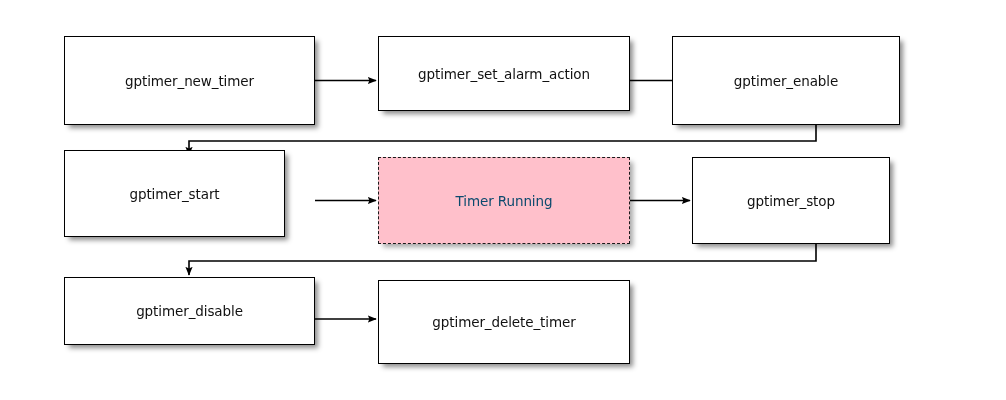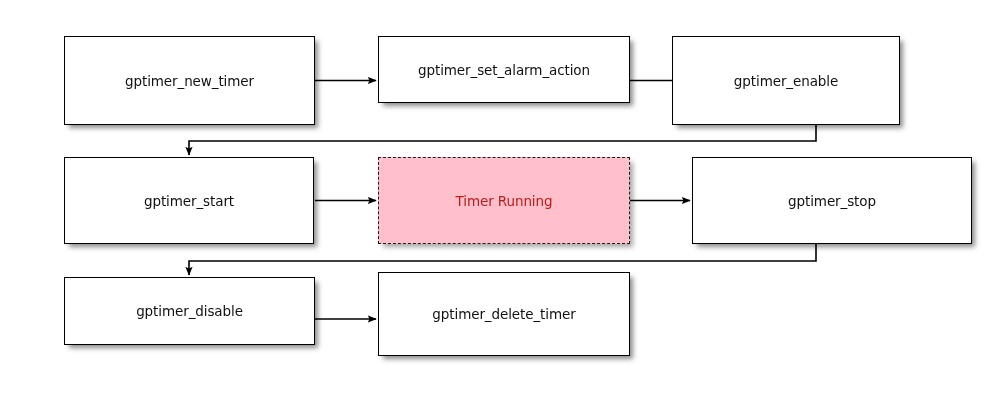--- a/index.html
+++ b/index.html
@@ -45,21 +45,21 @@
     color: #111111;
     letter-spacing: -0.1px;
     white-space: nowrap;
   }
   .node.state {
     background: #ffc0cb;
     border: 1.6px dashed #1a1a1a;
     box-shadow: 4px 4px 5px -1px rgba(0,0,0,0.35);
   }
   .node.state .line {
-    color: #b91c1c;
+    color: #0c4a6e;
   }
 </style>
 </head>
 <body>
 
 <div id="diagram">
 
   <svg id="edges" width="1006" height="400" viewBox="0 0 1006 400">
     <defs>
       <marker id="arrowhead" markerWidth="9" markerHeight="8" refX="8.2" refY="4" orient="auto" markerUnits="userSpaceOnUse">
@@ -79,41 +79,41 @@
 
     <path d="M816,244 L816,261 L189,261 L189,275" fill="none" stroke="#000000" stroke-width="1.6" marker-end="url(#arrowhead)"></path>
 
     <path d="M315,319 L376,319" fill="none" stroke="#000000" stroke-width="1.6" marker-end="url(#arrowhead)"></path>
   </svg>
 
   <div class="node" style="left:64px; top:36px; width:251px; height:89px;">
     <span class="line">gptimer_new_timer</span>
   </div>
 
-  <div class="node" style="left:378px; top:36px; width:252px; height:67px;align-items:center;">
+  <div class="node" style="left:378px; top:36px; width:252px; height:75px;align-items:center;">
     <span class="line">gptimer_set_alarm_action</span>
   </div>
 
   <div class="node" style="left:672px; top:36px; width:228px; height:89px;">
     <span class="line">gptimer_enable</span>
   </div>
 
-  <div class="node" style="left:64px; top:157px; width:250px; height:87px;">
+  <div class="node" style="left:64px; top:150px; width:221px; height:87px;">
     <span class="line">gptimer_start</span>
   </div>
 
   <div class="node state" style="left:378px; top:157px; width:252px; height:87px;">
     <span class="line">Timer Running</span>
   </div>
 
-  <div class="node" style="left:692px; top:157px; width:280px; height:87px;">
+  <div class="node" style="left:692px; top:157px; width:198px; height:87px;">
     <span class="line">gptimer_stop</span>
   </div>
 
   <div class="node" style="left:64px; top:277px; width:251px; height:68px;">
     <span class="line">gptimer_disable</span>
   </div>
 
-  <div class="node" style="left:378px; top:272px; width:252px; height:84px;">
+  <div class="node" style="left:378px; top:280px; width:252px; height:84px;">
     <span class="line">gptimer_delete_timer</span>
   </div>
 
 </div>
 
 </body></html>

